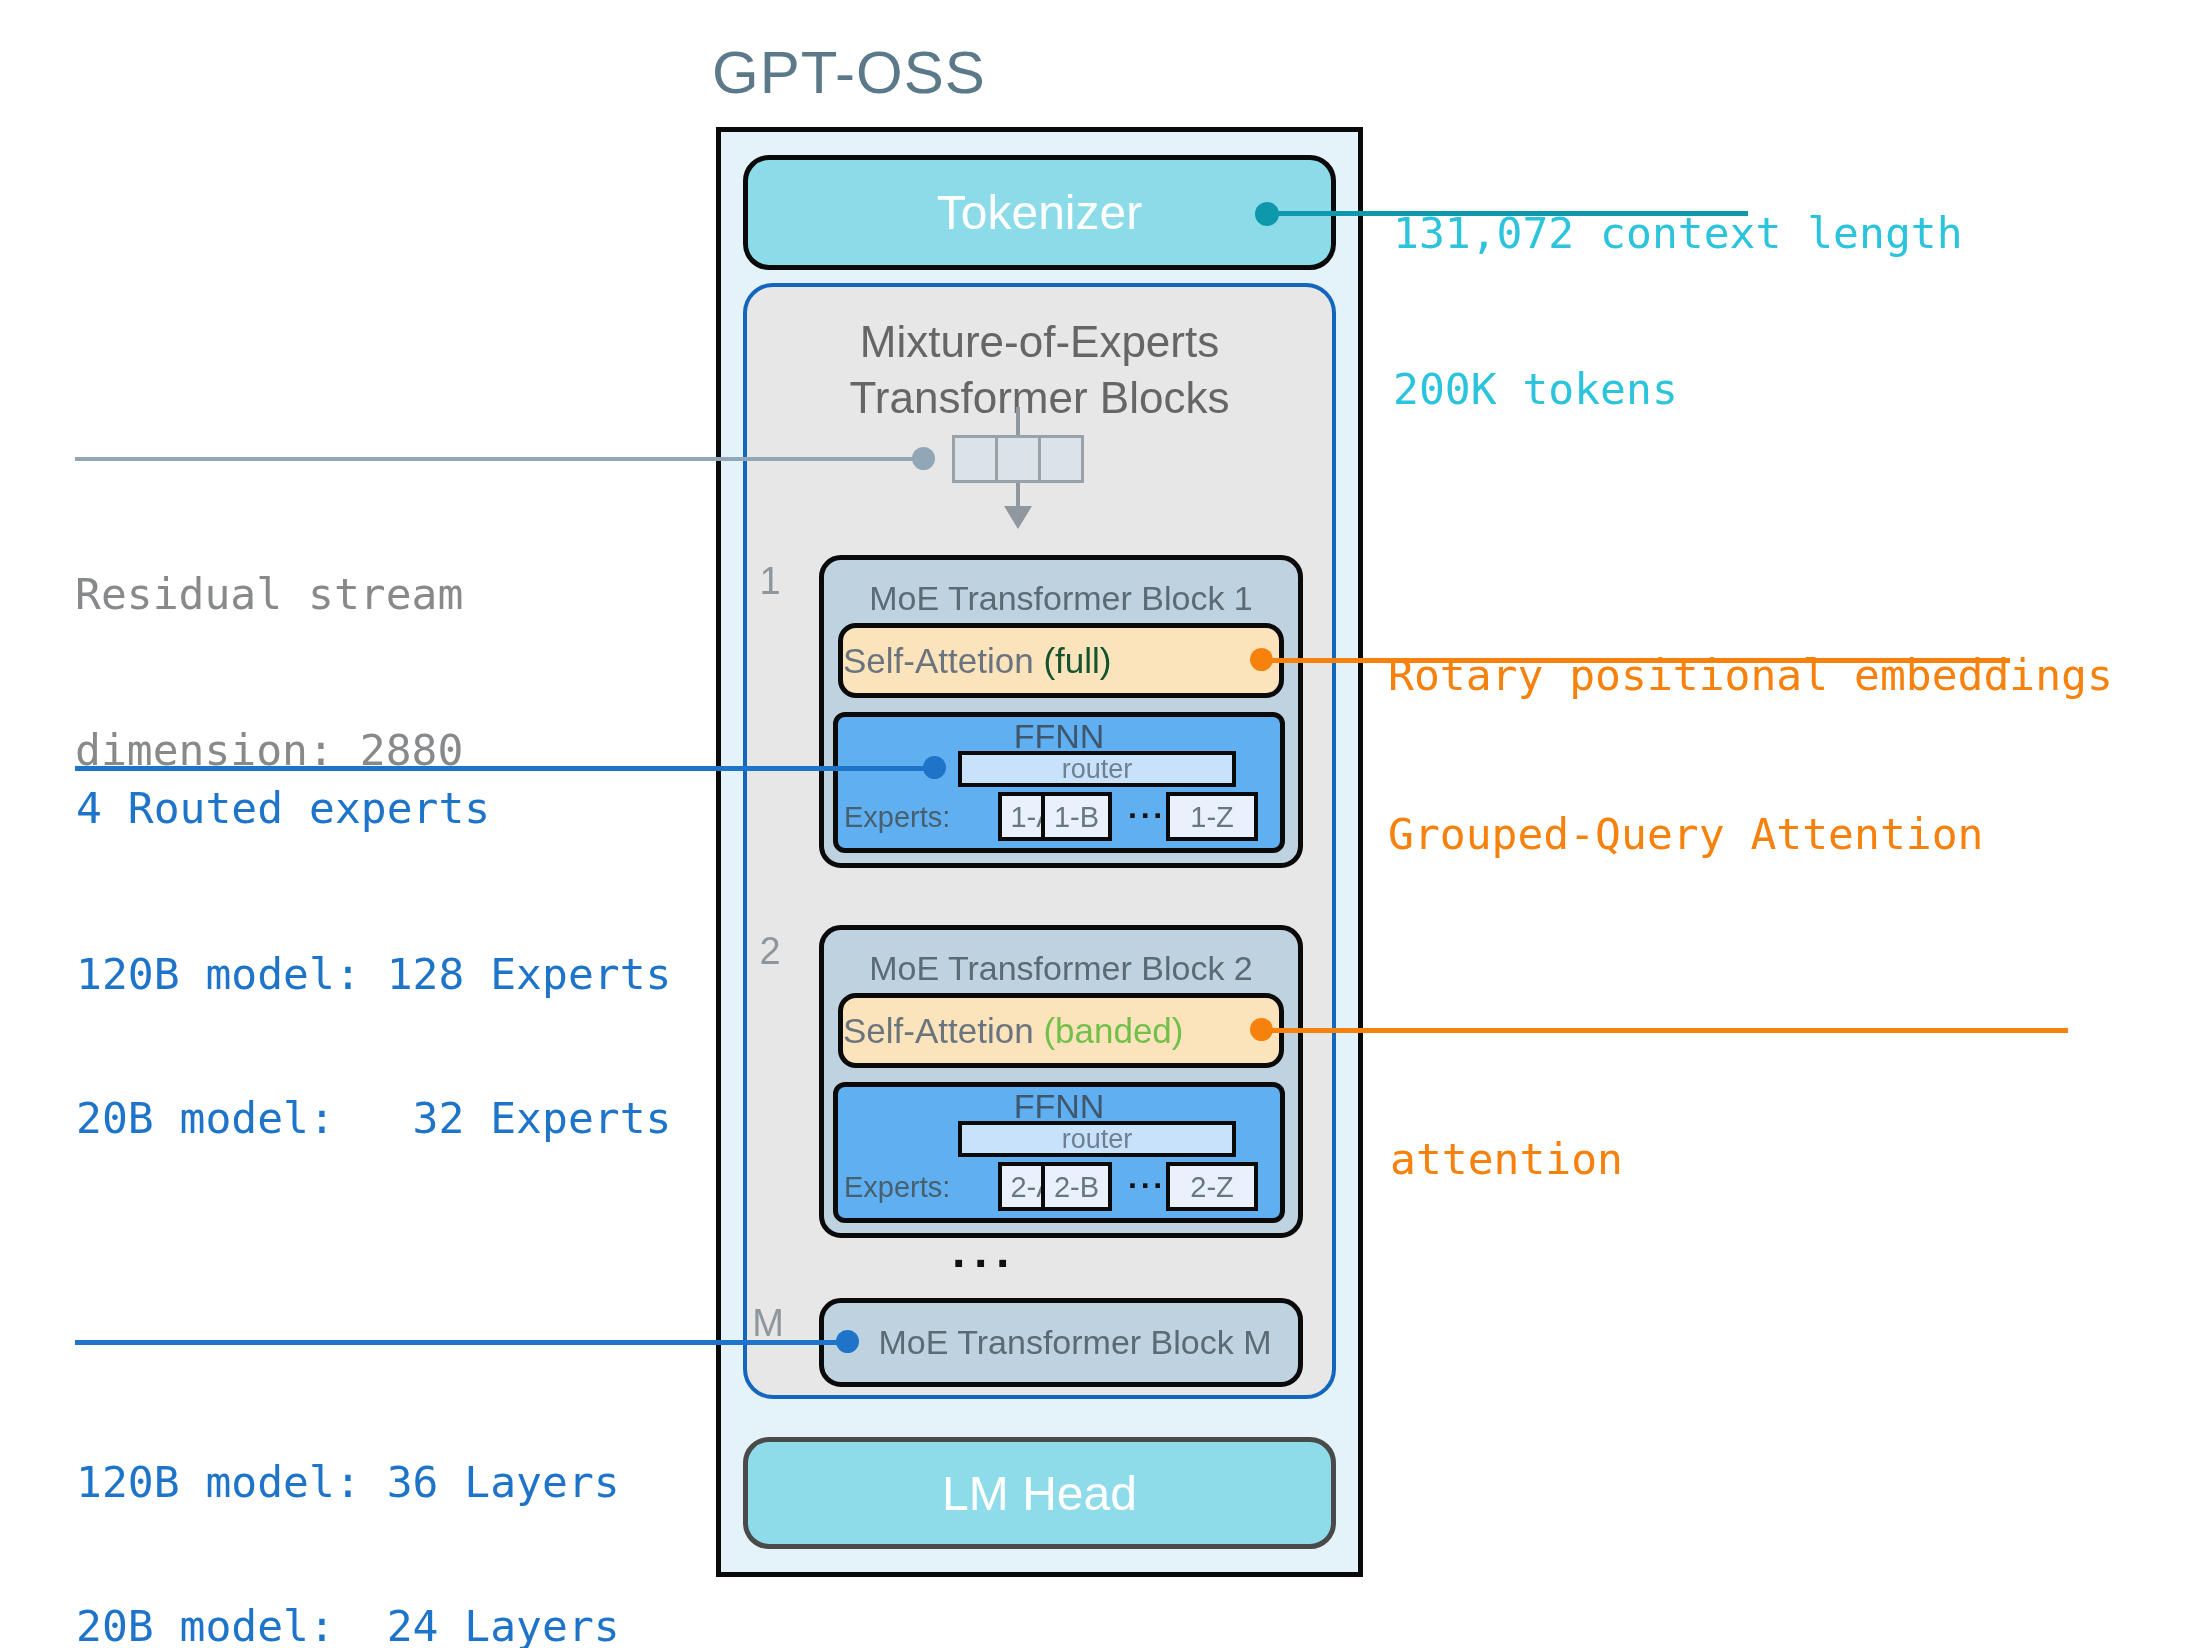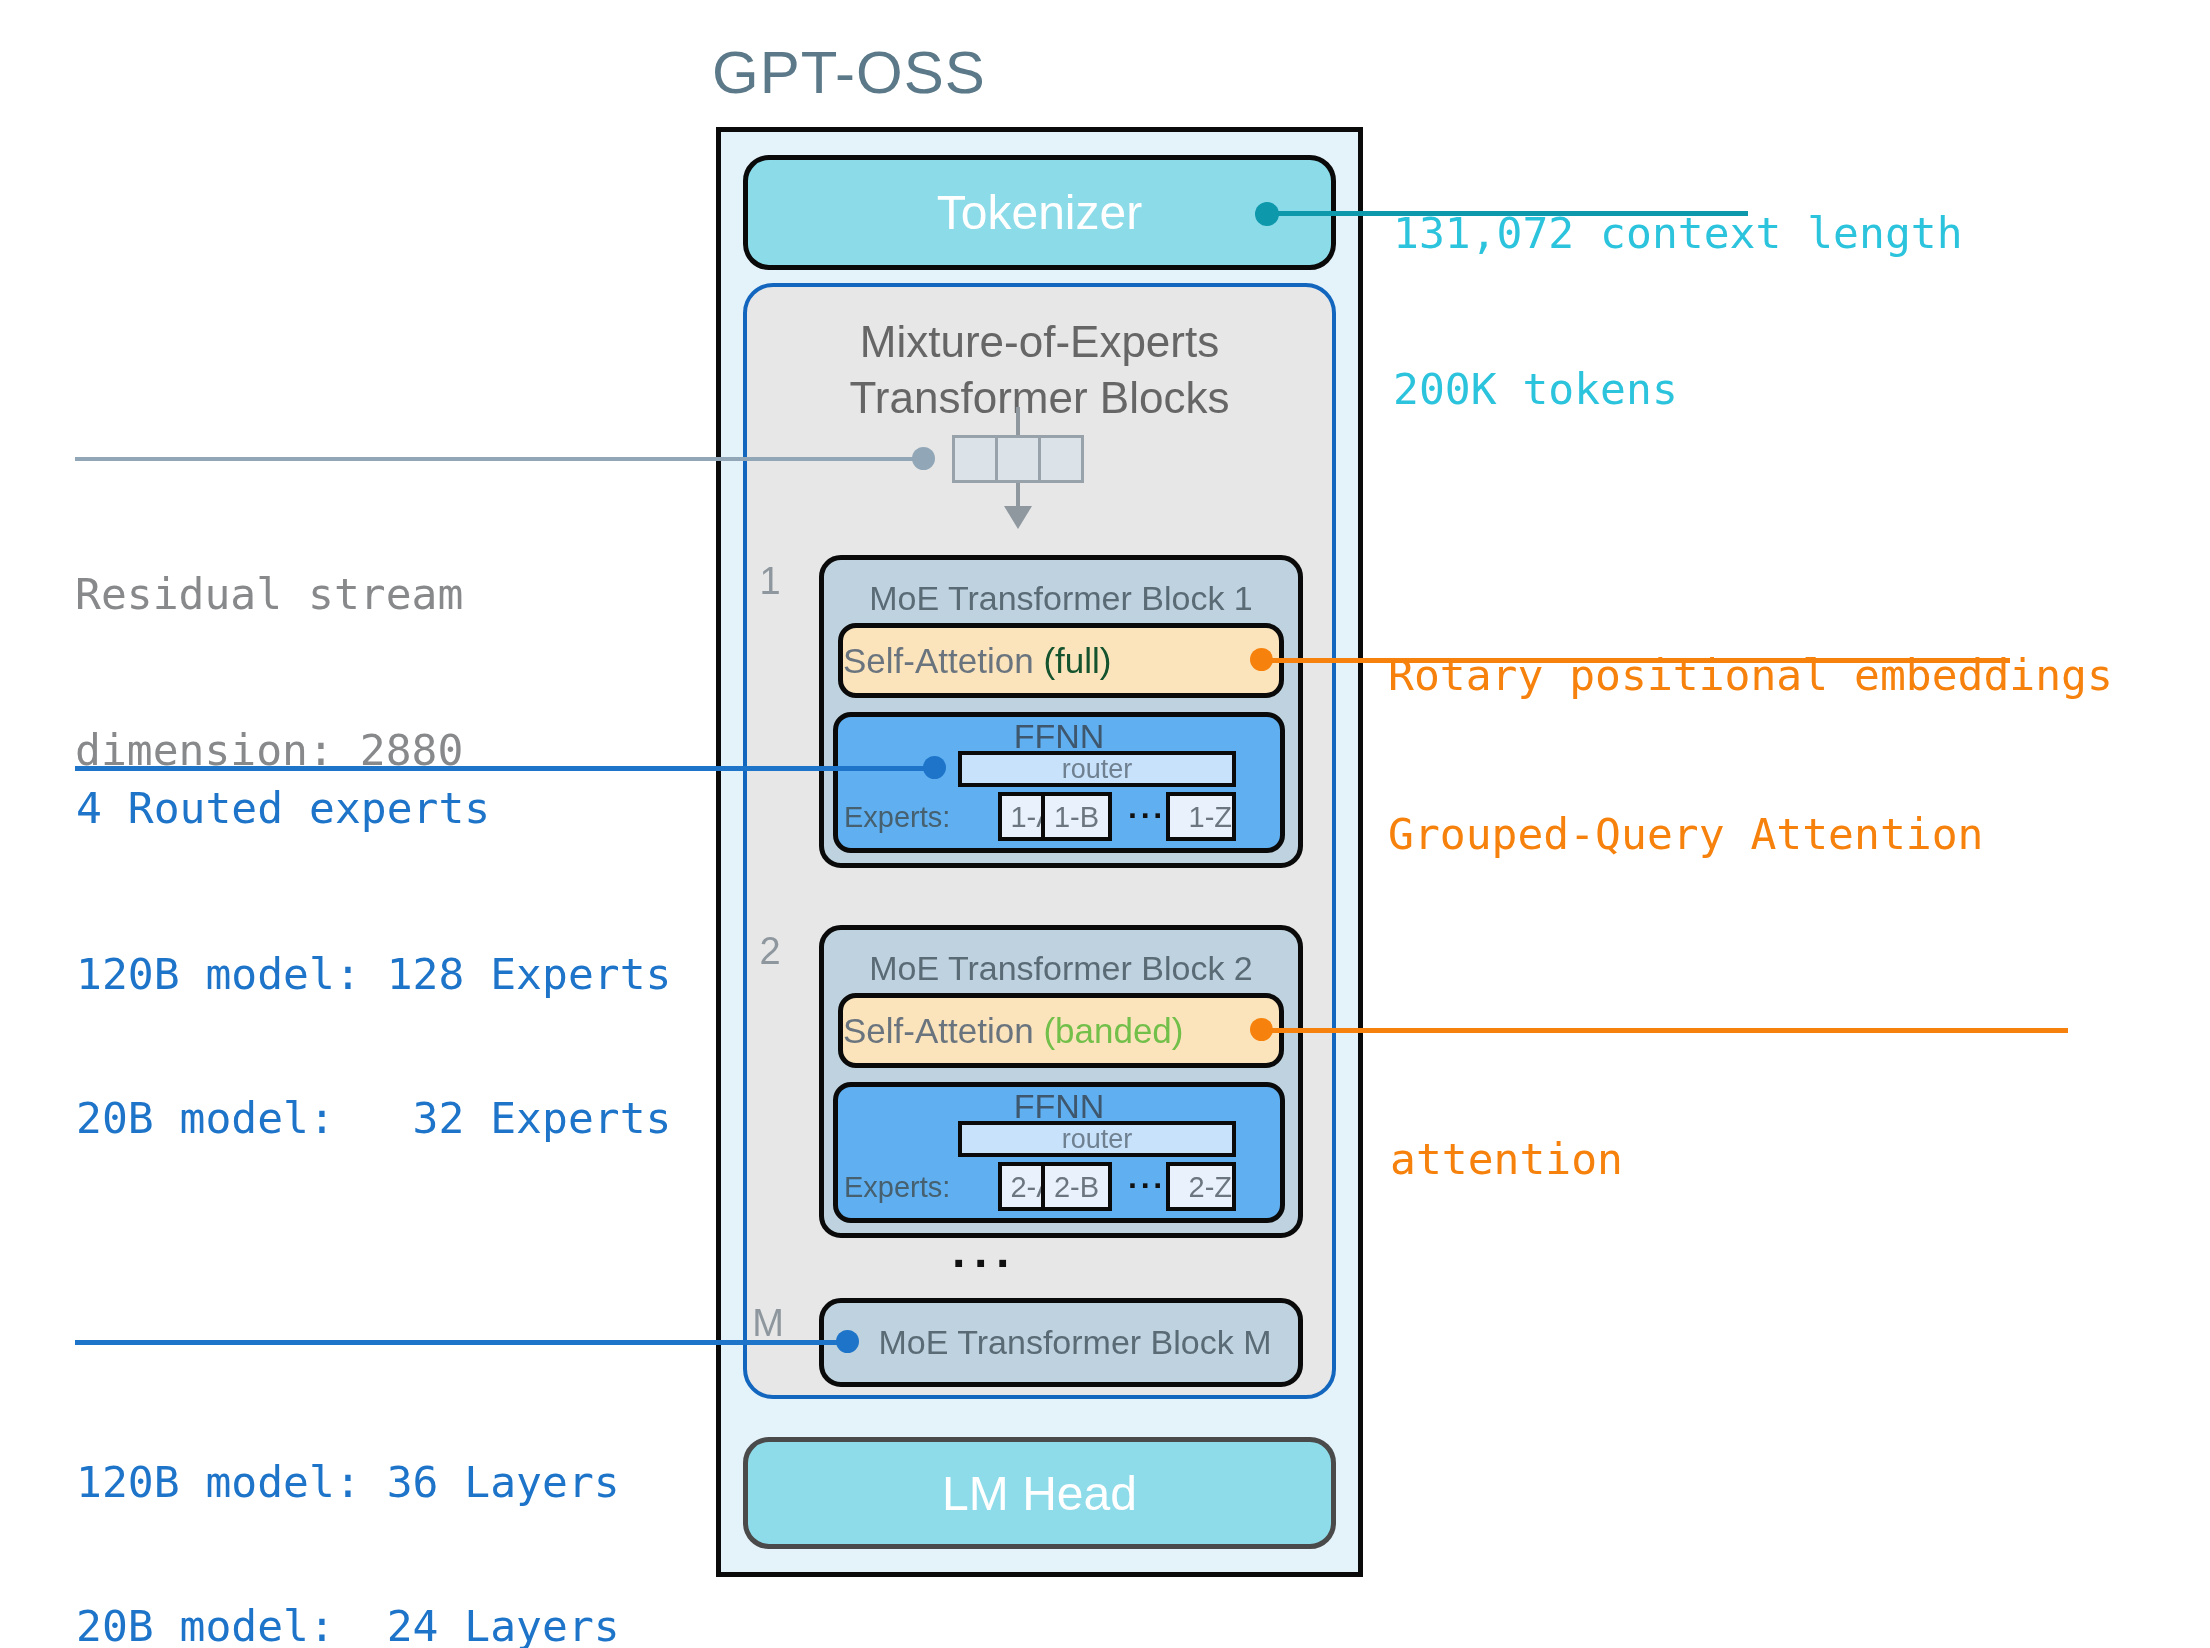--- a/index.html
+++ b/index.html
@@ -48,34 +48,34 @@
   .blk-num{width:40px;text-align:center;font-size:38px;color:#8e979e;z-index:2;}
 
   .selfattn{position:absolute;left:14px;top:63px;width:446px;height:75px;background:#fbe4bc;
             border:5px solid #0a0a0a;border-radius:18px;box-sizing:border-box;
             display:flex;align-items:center;justify-content:flex-start;
             font-size:35px;color:#6a747e;white-space:pre;}
   .mode-full{color:#14532d;}
   .mode-banded{color:#72bf4a;}
 
   .ffnn{position:absolute;left:9px;top:152px;width:452px;height:141px;background:#60b0f1;
-        border:5px solid #0a0a0a;border-radius:18px;box-sizing:border-box;padding-left:16px;}
+        border:5px solid #0a0a0a;border-radius:12px;box-sizing:border-box;padding-left:16px;}
   .ffnn-label{position:absolute;left:0;right:0;top:0px;text-align:center;
               font-size:34px;color:#3f576d;}
   .router{position:absolute;left:120px;top:34px;width:278px;height:36px;background:#c8e2fb;
           border:4px solid #0a0a0a;box-sizing:border-box;text-align:center;
           font-size:27px;line-height:29px;color:#6f8090;}
   .experts-label{position:absolute;left:6px;top:84px;font-size:29px;color:#46606f;}
   .expert{position:absolute;top:75px;height:49px;background:#e9f2fc;border:4px solid #0a0a0a;
           box-sizing:border-box;text-align:center;font-size:29px;line-height:42px;color:#6c7680;}
   .exp-a{left:120px;width:70px;margin-left:40px;}
   .exp-b{left:203px;width:71px;}
   .exp-dots{position:absolute;left:284px;top:75px;width:50px;text-align:center;
             font-size:32px;line-height:46px;font-weight:bold;color:#111;letter-spacing:2px;}
-  .exp-z{left:328px;width:70px;text-align:right;}
+  .exp-z{left:328px;width:92px;}
 
   .ellipsis-row{left:925px;top:1236px;width:120px;height:60px;line-height:56px;text-align:center;
                 font-size:48px;font-weight:bold;color:#111;letter-spacing:6px;z-index:2;}
 
   
   .line{z-index:5;}
   .dot{border-radius:50%;z-index:6;}
   .teal-line{left:1268px;top:211px;width:480px;height:5px;background:#0d98ab;}
   .teal-dot{left:1255px;top:202px;width:24px;height:24px;background:#0d98ab;}
   .gray-line{left:75px;top:457px;width:849px;height:4px;background:#91a7b7;}

